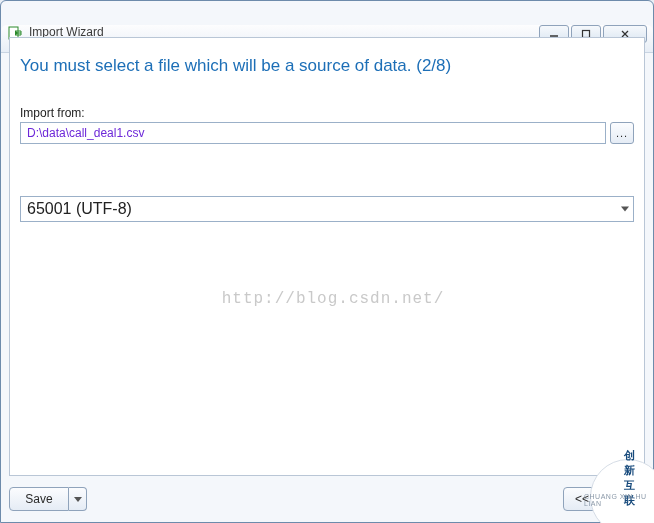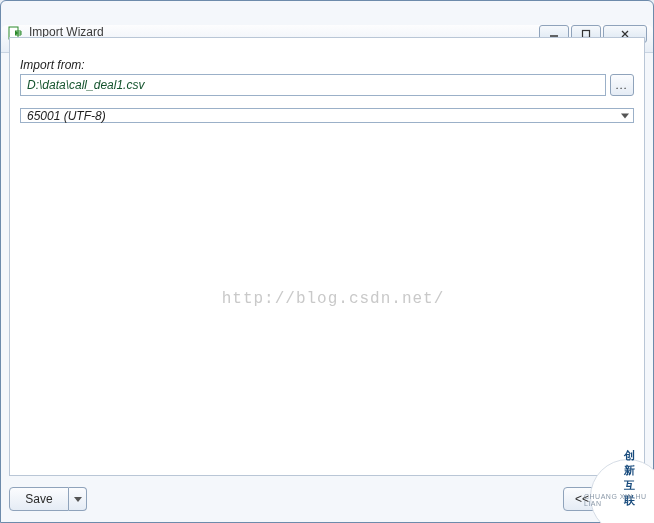--- a/index.html
+++ b/index.html
@@ -46,54 +46,54 @@
     background: #ffffff;
     border: 1px solid #b9c6d6;
   }
 
   .heading {
     padding: 18px 10px 10px 10px;
     font-size: 17px;
     color: #1d6fb7;
   }
 
-  .form-area { padding: 20px 10px 6px 10px; font-style: italic; }
+  .form-area { padding: 20px 10px 6px 10px; }
   .field-label { font-size: 12px; color: #222; margin-bottom: 2px; }
   .row { display: flex; align-items: stretch; margin-bottom: 12px; }
 
   .text-input {
     flex: 1;
     height: 22px;
     border: 1px solid #9bb0c8;
     background: #fff;
     font-size: 12px;
-    color: #14532d;
+    color: #6d28d9;
     padding: 2px 6px;
     line-height: 16px;
   }
   .browse-btn {
     width: 24px; height: 22px;
     margin-left: 4px;
     border: 1px solid #8fa3bb;
     border-radius: 3px;
     background: linear-gradient(#fbfcfe, #e5ecf5);
     display: flex; align-items: center; justify-content: center;
     font-size: 11px; color: #2a2a2a;
     letter-spacing: 1px;
   }
 
   .select-wrap {
     position: relative;
     flex: 1;
-    height: 15px;
+    height: 26px;
     border: 1px solid #9bb0c8;
     background: #fff;
     display: flex; align-items: center;
     padding: 0 20px 0 6px;
-    font-size: 12px; color: #222;
+    font-size: 16px; color: #222; margin-top: 40px;
   }
   .select-arrow {
     position: absolute; right: 4px; top: 50%; transform: translateY(-50%);
     width: 0; height: 0;
     border-left: 4px solid transparent;
     border-right: 4px solid transparent;
     border-top: 5px solid #555;
   }
 
   .watermark {
@@ -186,20 +186,21 @@
       <div class="win-btn close">
         <svg viewBox="0 0 10 10">
             <line x1="2" y1="2" x2="8" y2="8" stroke="#333" stroke-width="1.3"></line>
             <line x1="8" y1="2" x2="2" y2="8" stroke="#333" stroke-width="1.3"></line>
           </svg>
       </div>
     </div>
   </div>
 
   <div class="content-frame">
+    <div class="heading">You must select a file which will be a source of data. (2/8)</div>
 
     <div class="form-area">
 
       <div class="field-label">Import from:</div>
       <div class="row">
         <div class="text-input">D:\data\call_deal1.csv</div>
         <div class="browse-btn">...</div>
       </div>
 
       <div class="row">

